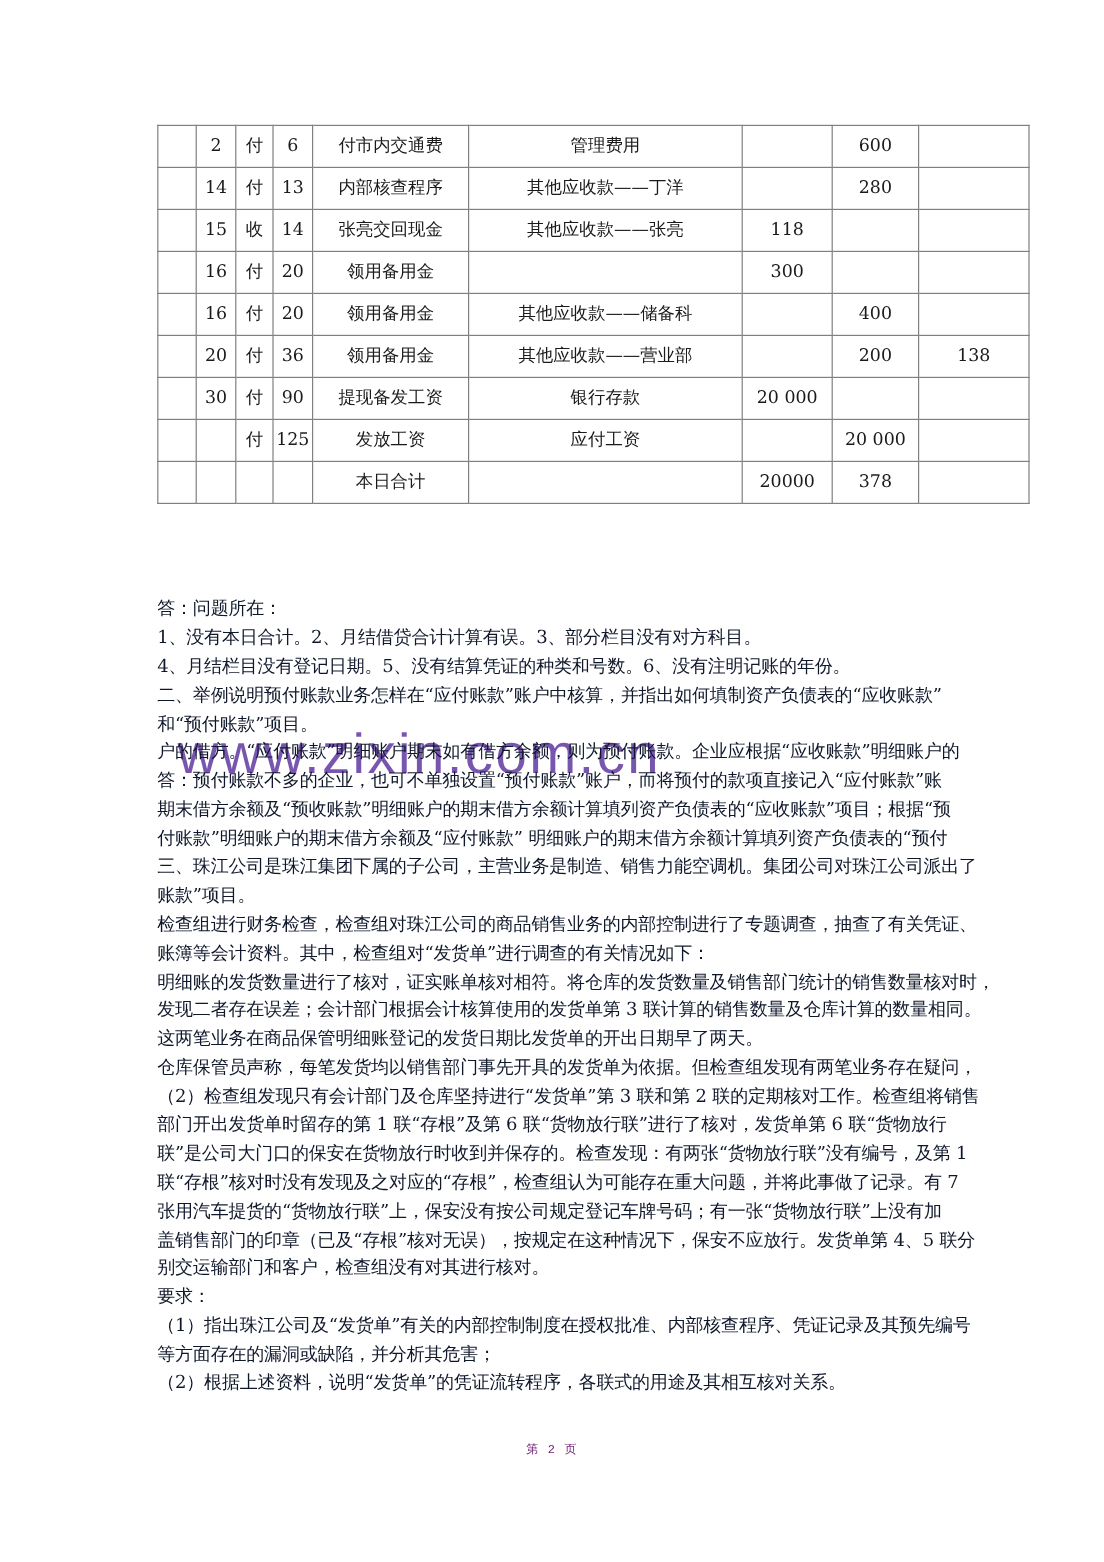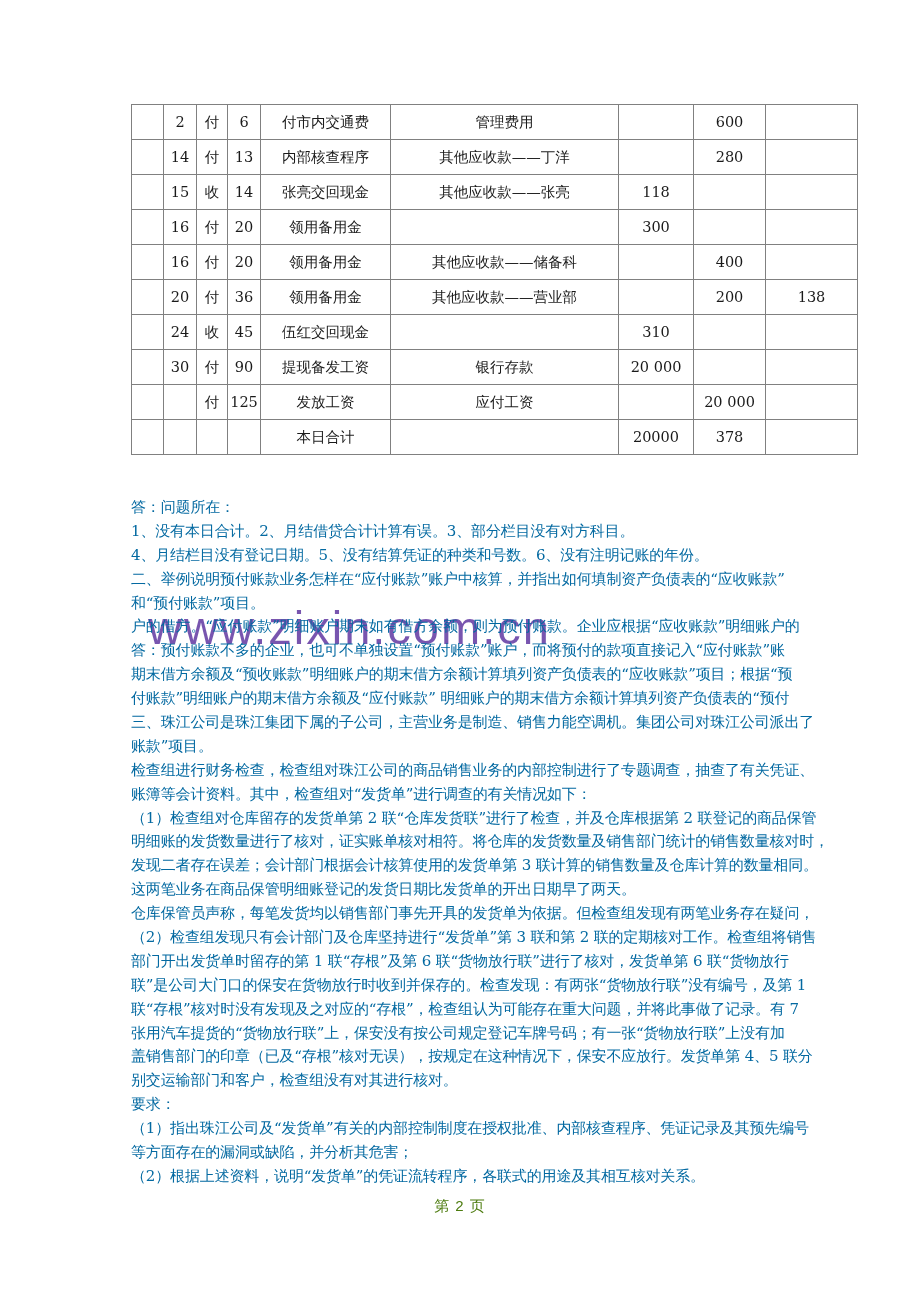--- a/index.html
+++ b/index.html
@@ -85,38 +85,38 @@
     left: 131px;
     top: 496px;
     width: 660px;
     z-index: 2;
   }
   .tline {
     font-size: 15px;
     line-height: 23.9px;
     height: 23.9px;
     white-space: nowrap;
-    color: #0369a1;
+    color: #0f172a;
     font-family: "DejaVu Serif", "Liberation Serif", serif;
     letter-spacing: -0.15px;
   }
 
   
   .footer {
     position: absolute;
     left: 0;
     top: 1196px;
     width: 920px;
     text-align: center;
     z-index: 2;
   }
   .footer .pg {
-    font-size: 15px;
-    font-family: Liberation Sans, sans-serif;
-    color: #4d7c0f;
+    font-size: 10px;
+    font-family: Liberation Mono, monospace;
+    color: #701a75;
     letter-spacing: 1px;
   }
 </style>
 </head>
 <body>
 
 <div class="page">
 
   <div class="watermark">www.zixin.com.cn</div>
 
@@ -189,31 +189,20 @@
           <td class="c-day num-right">20</td>
           <td class="c-kind">付</td>
           <td class="c-num num-right">36</td>
           <td class="c-abs">领用备用金</td>
           <td class="c-acct v-bottom">其他应收款——营业部</td>
           <td class="c-debit v-bottom"></td>
           <td class="c-credit v-bottom">200</td>
           <td class="c-bal v-bottom">138</td>
         </tr>
 
-        <tr>
-          <td class="c-month"></td>
-          <td class="c-day num-right">24</td>
-          <td class="c-kind">收</td>
-          <td class="c-num num-right">45</td>
-          <td class="c-abs">伍红交回现金</td>
-          <td class="c-acct"></td>
-          <td class="c-debit v-bottom">310</td>
-          <td class="c-credit v-bottom"></td>
-          <td class="c-bal v-bottom"></td>
-        </tr>
 
 
         <tr>
           <td class="c-month"></td>
           <td class="c-day num-right">30</td>
           <td class="c-kind">付</td>
           <td class="c-num num-right">90</td>
           <td class="c-abs">提现备发工资</td>
           <td class="c-acct">银行存款</td>
           <td class="c-debit v-bottom">20 000</td>
@@ -256,21 +245,20 @@
     <div class="tline">二、举例说明预付账款业务怎样在“应付账款”账户中核算，并指出如何填制资产负债表的“应收账款”</div>
     <div class="tline">和“预付账款”项目。</div>
     <div class="tline">户的借方。“应付账款”明细账户期末如有借方余额，则为预付账款。企业应根据“应收账款”明细账户的</div>
     <div class="tline">答：预付账款不多的企业，也可不单独设置“预付账款”账户，而将预付的款项直接记入“应付账款”账</div>
     <div class="tline">期末借方余额及“预收账款”明细账户的期末借方余额计算填列资产负债表的“应收账款”项目；根据“预</div>
     <div class="tline">付账款”明细账户的期末借方余额及“应付账款” 明细账户的期末借方余额计算填列资产负债表的“预付</div>
     <div class="tline">三、珠江公司是珠江集团下属的子公司，主营业务是制造、销售力能空调机。集团公司对珠江公司派出了</div>
     <div class="tline">账款”项目。</div>
     <div class="tline">检查组进行财务检查，检查组对珠江公司的商品销售业务的内部控制进行了专题调查，抽查了有关凭证、</div>
     <div class="tline">账簿等会计资料。其中，检查组对“发货单”进行调查的有关情况如下：</div>
-    <div class="tline">（1）检查组对仓库留存的发货单第 2 联“仓库发货联”进行了检查，并及仓库根据第 2 联登记的商品保管</div>
     <div class="tline">明细账的发货数量进行了核对，证实账单核对相符。将仓库的发货数量及销售部门统计的销售数量核对时，</div>
     <div class="tline">发现二者存在误差；会计部门根据会计核算使用的发货单第 3 联计算的销售数量及仓库计算的数量相同。</div>
     <div class="tline">这两笔业务在商品保管明细账登记的发货日期比发货单的开出日期早了两天。</div>
     <div class="tline">仓库保管员声称，每笔发货均以销售部门事先开具的发货单为依据。但检查组发现有两笔业务存在疑问，</div>
     <div class="tline">（2）检查组发现只有会计部门及仓库坚持进行“发货单”第 3 联和第 2 联的定期核对工作。检查组将销售</div>
     <div class="tline">部门开出发货单时留存的第 1 联“存根”及第 6 联“货物放行联”进行了核对，发货单第 6 联“货物放行</div>
     <div class="tline">联”是公司大门口的保安在货物放行时收到并保存的。检查发现：有两张“货物放行联”没有编号，及第 1</div>
     <div class="tline">联“存根”核对时没有发现及之对应的“存根”，检查组认为可能存在重大问题，并将此事做了记录。有 7</div>
     <div class="tline">张用汽车提货的“货物放行联”上，保安没有按公司规定登记车牌号码；有一张“货物放行联”上没有加</div>
     <div class="tline">盖销售部门的印章（已及“存根”核对无误），按规定在这种情况下，保安不应放行。发货单第 4、5 联分</div>

